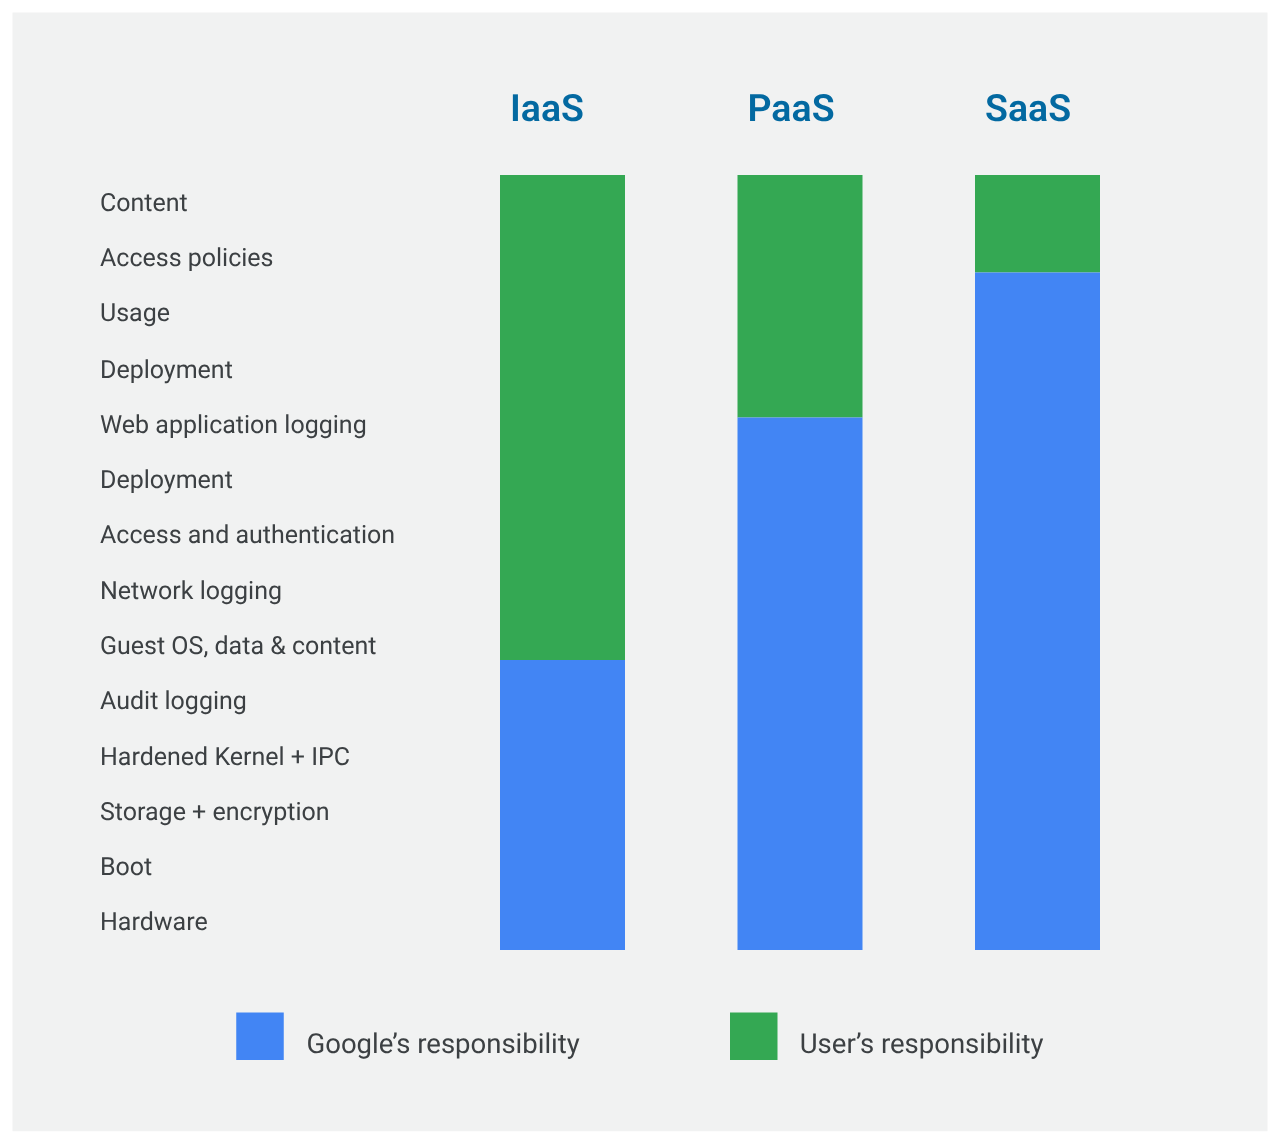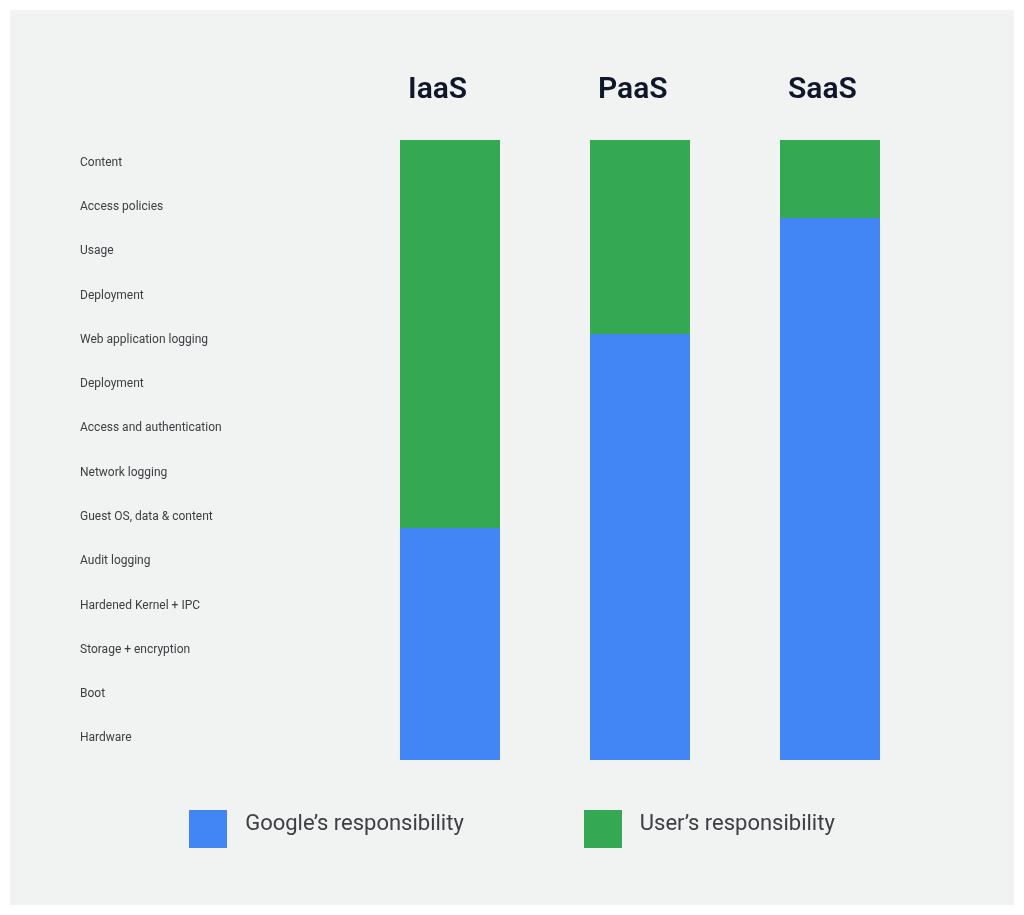--- a/index.html
+++ b/index.html
@@ -21,41 +21,41 @@
   .columns-header {
     position: absolute;
     top: 60px;
     left: 0;
     width: 100%;
     display: flex;
   }
   .col-head {
     font-size: 30px;
     font-weight: 600;
-    color: #0f172a;
+    color: #0369a1;
     text-align: left;
     padding-left: 10px;
   }
   .body-area {
     position: absolute;
     top: 130px;
     left: 0;
     width: 100%;
     height: 620px;
     display: flex;
   }
   .labels-col {
     width: 360px;
     padding-left: 70px;
     display: flex;
     flex-direction: column;
     justify-content: space-around;
   }
   .layer-label {
-    font-size: 12px;
+    font-size: 20px;
     color: #3c4043;
     height: 38.75px;
     line-height: 38.75px;
     white-space: nowrap;
   }
   .bars-col {
     width: 640px;
     display: flex;
     gap: 90px;
     padding-left: 30px;
@@ -74,21 +74,21 @@
     top: 800px;
     left: 0;
     width: 100%;
     display: flex;
     justify-content: center;
     gap: 120px;
     align-items: center;
   }
   .legend-item {
     display: flex;
-    align-items: flex-start;
+    align-items: flex-end;
     gap: 18px;
   }
   .legend-swatch {
     width: 38px;
     height: 38px;
   }
   .legend-text {
     font-size: 22px;
     color: #3c4043;
   }

